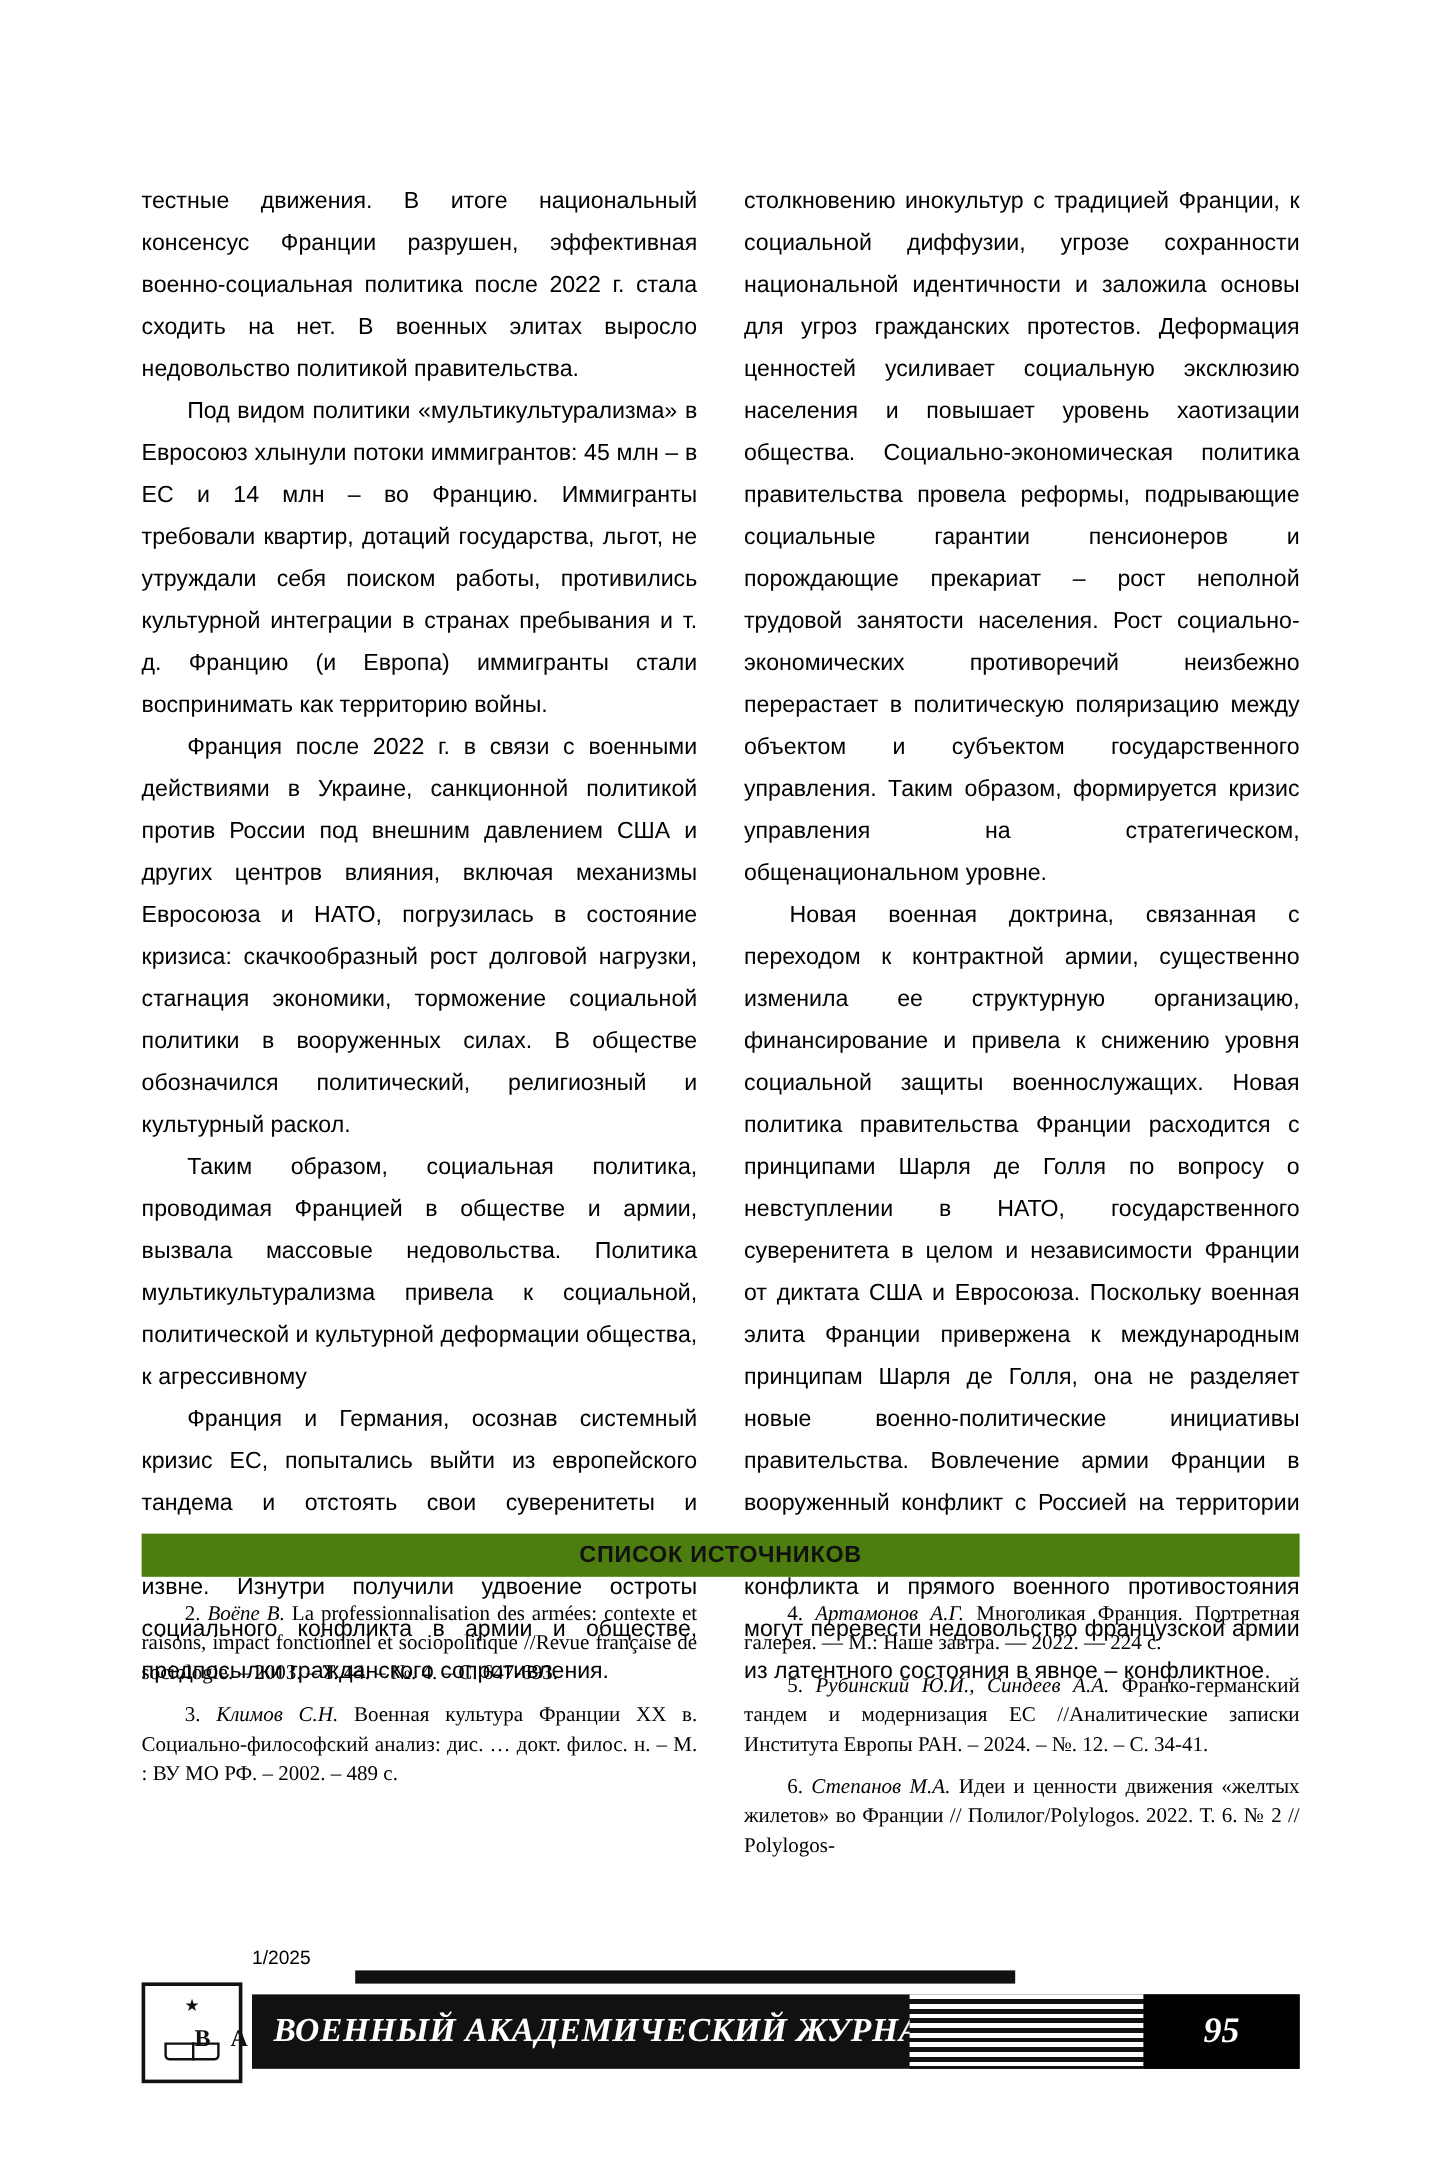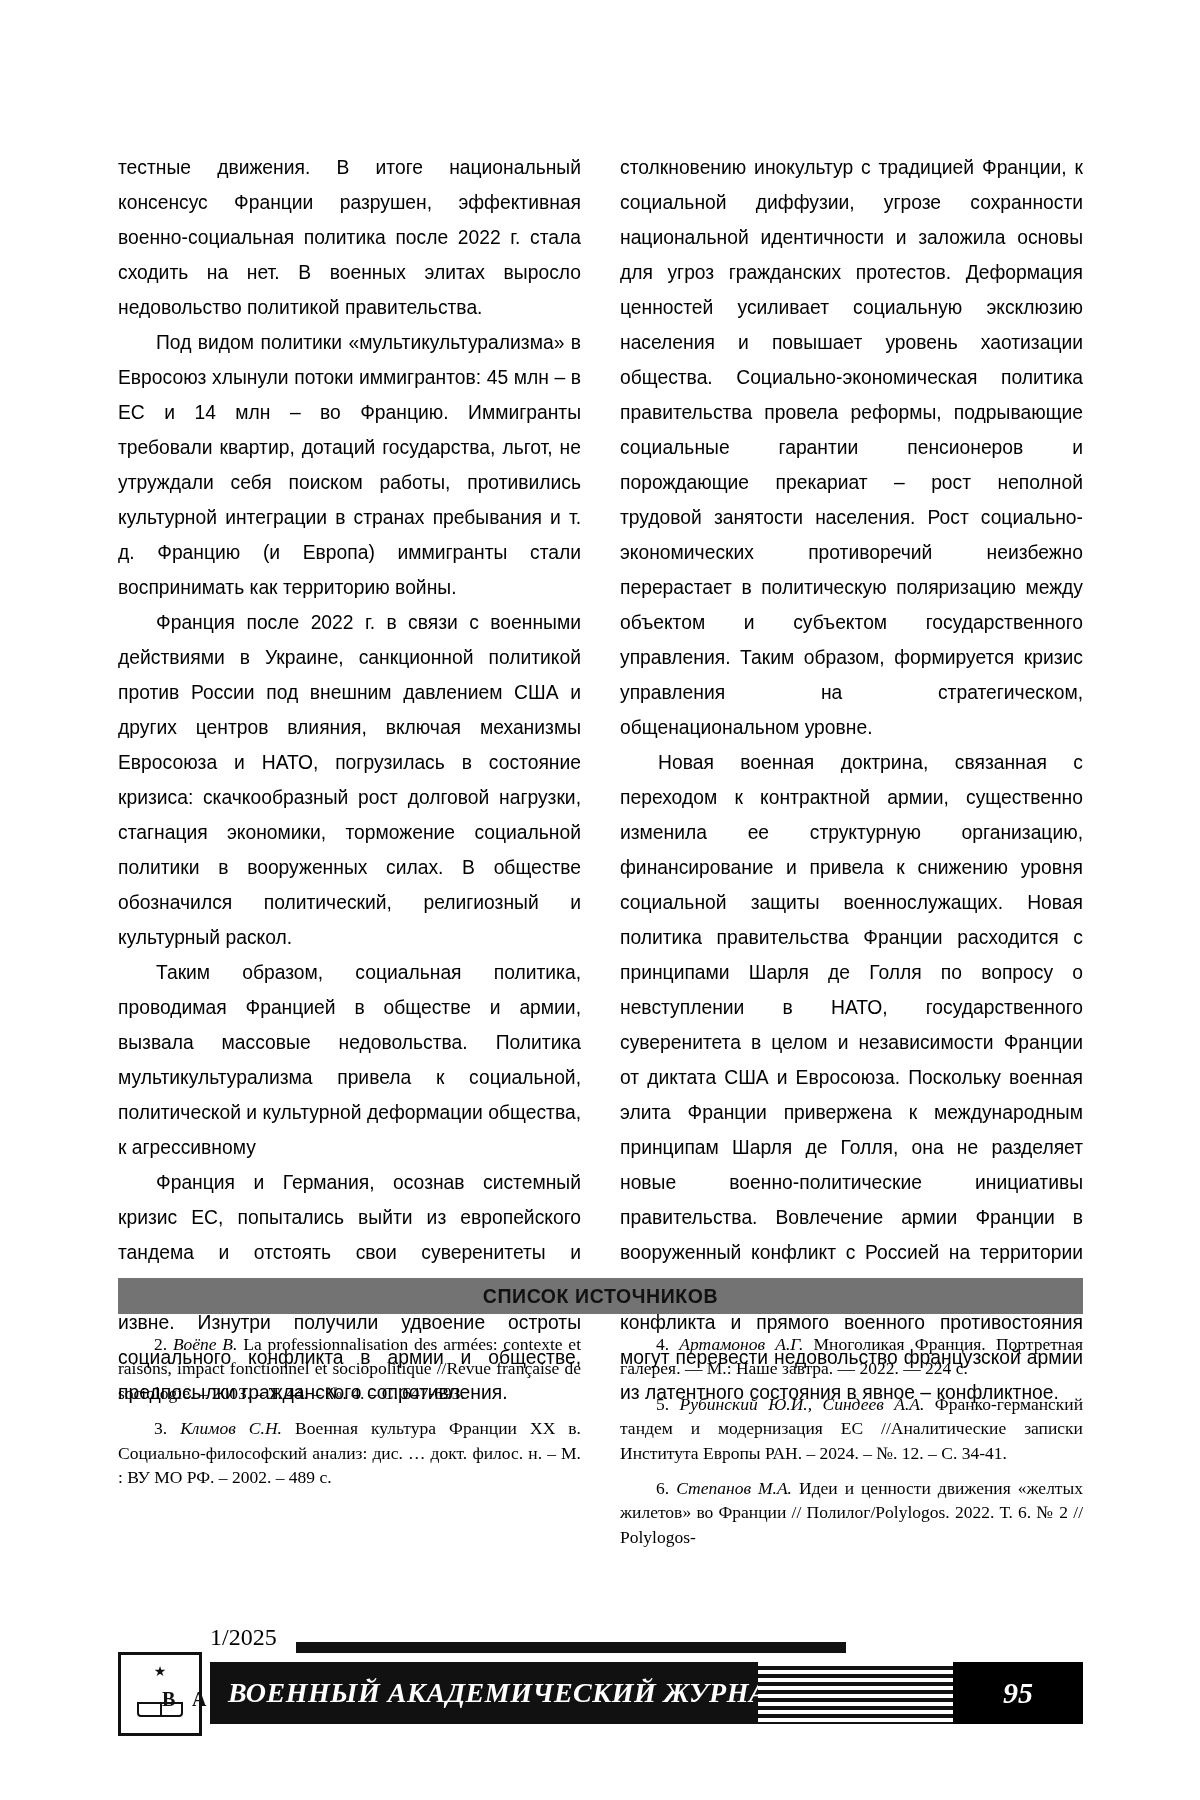--- a/index.html
+++ b/index.html
@@ -80,21 +80,21 @@
   }
   .col p.ind { text-indent: 38px; }
 
   
   .sources-bar {
     position: absolute;
     left: 118px;
     top: 1278px;
     width: 965px;
     height: 36px;
-    background: #737373;
+    background: #4d7c0f;
     display: flex;
     align-items: center;
     justify-content: center;
   }
   .sources-bar span {
     font-family: "Liberation Sans", sans-serif;
     font-weight: bold;
     font-size: 19.5px;
     letter-spacing: 0.6px;
     color: #111;
@@ -131,22 +131,22 @@
     position: absolute;
     left: 118px;
     top: 1624px;
     width: 965px;
     height: 112px;
   }
   .issue {
     position: absolute;
     left: 92px;
     top: 0px;
-    font-family: Liberation Serif, serif;
-    font-size: 24px;
+    font-family: Liberation Sans, sans-serif;
+    font-size: 16px;
     color: #000;
   }
   .footer-rule {
     position: absolute;
     left: 178px;
     top: 18px;
     width: 550px;
     height: 11px;
     background: #111;
   }

